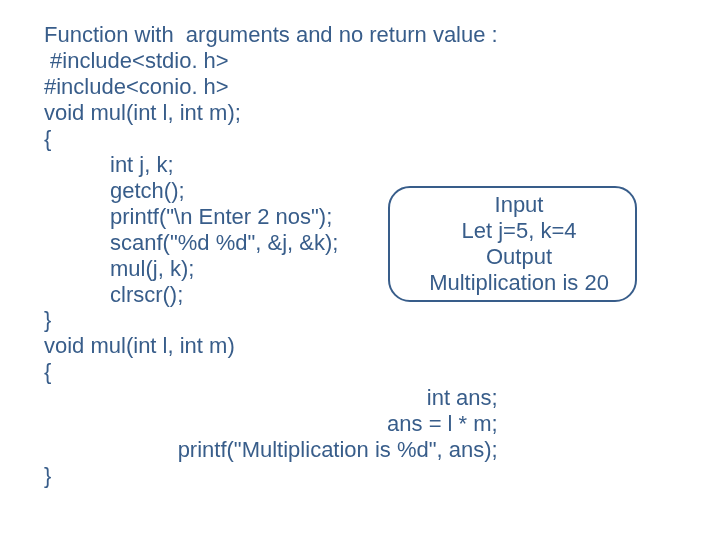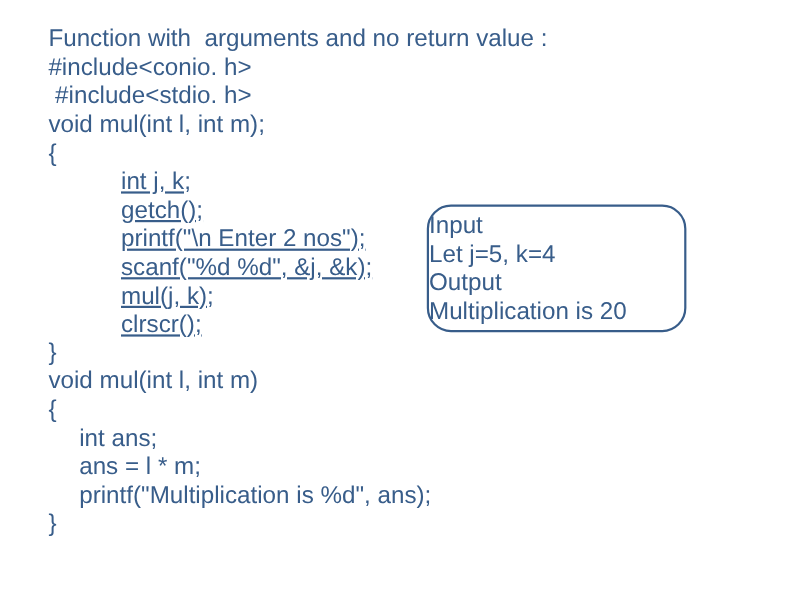--- a/index.html
+++ b/index.html
@@ -19,49 +19,50 @@
   }
   .code {
     position: absolute;
     left: 44px;
     top: 22px;
     color: #385d8a;
     font-size: 22px;
     line-height: 1.18;
   }
   .code .line { white-space: pre; }
-  .ind1 { padding-left: 66px; text-decoration: underline; }
-  .ind0b { padding-left: 28px; }
+  .ind1 { padding-left: 66px; }
+  .ind0b { padding-left: 28px; text-align: right; }
   .bubble {
     position: absolute;
     left: 388px;
     top: 186px;
     width: 232px;
     height: 112px;
     background: #fff;
     border: 2px solid #385d8a;
     border-radius: 22px;
     display: flex;
     flex-direction: column;
     justify-content: center;
-    align-items: flex-start;
+    align-items: center;
     color: #385d8a;
     font-size: 22px;
     line-height: 1.18;
+    padding-left: 13px;
   }
 </style>
 </head>
 <body>
 
 <div class="slide">
 
   <div class="code">
     <div class="line">Function with  arguments and no return value :</div>
+    <div class="line"> #include&lt;stdio. h&gt;</div>
     <div class="line">#include&lt;conio. h&gt;</div>
-    <div class="line"> #include&lt;stdio. h&gt;</div>
     <div class="line">void mul(int l, int m);</div>
     <div class="line">{</div>
     <div class="line ind1">int j, k;</div>
     <div class="line ind1">getch();</div>
     <div class="line ind1">printf("\n Enter 2 nos");</div>
     <div class="line ind1">scanf("%d %d", &amp;j, &amp;k);</div>
     <div class="line ind1">mul(j, k);</div>
     <div class="line ind1">clrscr();</div>
     <div class="line">}</div>
     <div class="line">void mul(int l, int m)</div>

